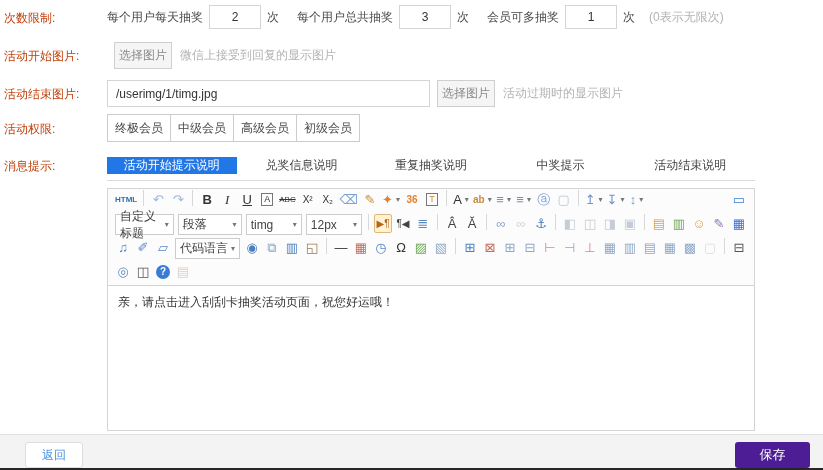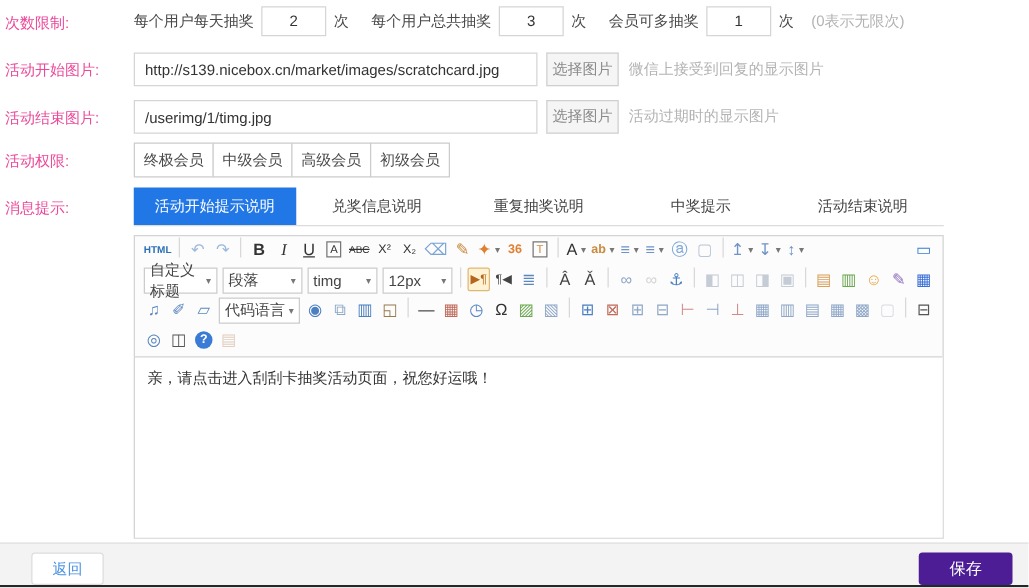--- a/index.html
+++ b/index.html
@@ -1,35 +1,35 @@
 <!DOCTYPE html>
 <html><head>
 <meta charset="utf-8">
 <style>
   * { margin:0; padding:0; box-sizing:border-box; }
   html,body { background:#fff; }
   body { font-family:"Liberation Sans","DejaVu Sans",sans-serif; font-size:12px; color:#555; }
   .page { position:relative; width:823px; height:470px; background:#fff; overflow:hidden; }
 
-  .form-label { position:absolute; left:4px; font-size:12px; color:#ec4899; }
+  .form-label { position:absolute; left:4px; font-size:12px; color:#c2410c; }
 
   .row { position:absolute; left:107px; display:flex; align-items:center; }
   .num-input { width:52px; height:24px; border:1px solid #d5d5d5; text-align:center; font-size:12px; color:#333; margin:0 6px; outline:none; font-family:inherit; }
   .unit { color:#4a4a4a; }
   .gap { width:18px; }
   .hint { color:#b3b3b3; margin-left:14px; font-size:12px; white-space:nowrap; }
 
   .url-input { width:323px; height:27px; border:1px solid #d5d5d5; padding:0 8px; font-size:12px; color:#333; outline:none; font-family:inherit; }
   .pick-btn { margin-left:7px; width:58px; height:27px; background:#f5f5f5; border:1px solid #cfcfcf; color:#8a8a8a; font-size:12px; display:flex; align-items:center; justify-content:center; cursor:pointer; }
 
   .perm-group { display:flex; }
   .perm-btn { width:64px; height:28px; border:1px solid #ccc; margin-left:-1px; display:flex; align-items:center; justify-content:center; color:#4a4a4a; background:#fff; cursor:pointer; }
   .perm-btn:first-child { margin-left:0; }
 
-  .tabs { position:absolute; left:107px; top:150px; width:648px; height:31px; display:flex; border-bottom:1px solid #dcdcdc; }
+  .tabs { position:absolute; left:107px; top:150px; width:648px; height:31px; display:flex; border-bottom:1px solid #dcdcdc;align-items:center; }
   .tab { flex:1; display:flex; align-items:center; justify-content:center; color:#444; cursor:pointer; font-size:12px; }
   .tab.active { background:#2277e6; color:#fff; }
 
   .editor { position:absolute; left:107px; top:188px; width:648px; height:243px; border:1px solid #d4d4d4; display:flex; flex-direction:column; background:#fcfcfc; }
   .tb-row { display:flex; align-items:flex-start; padding:1px 5px; height:24px; }
   .tb-ico { min-width:18px; height:19px; display:inline-flex; align-items:center; justify-content:center; margin:0 1px; border-radius:2px; font-size:13px; line-height:1; cursor:pointer; border:1px solid transparent; }
   .tb-ico.active { background:#fff3d3; border:1px solid #dfb877; }
   .tb-ico .g.txt { font-size:8px; font-weight:bold; }
   .tb-ico .g.b { font-weight:bold; }
   .tb-ico .g.i { font-style:italic; font-family:"Liberation Serif","DejaVu Serif",serif; }
@@ -65,21 +65,20 @@
     <span class="unit">次</span>
     <span class="gap"></span>
     <span class="unit">会员可多抽奖</span>
     <input class="num-input" type="text" value="1" style="">
     <span class="unit">次</span>
     <span class="hint">(0表示无限次)</span>
   </div>
 
   <div class="form-label" style="top:48px;">活动开始图片:</div>
   <div class="row" style="top:42px; height:27px;">
-    <input class="url-input" type="text" value="http://s139.nicebox.cn/market/images/scratchcard.jpg" style="">
     <div class="pick-btn">选择图片</div>
     <span class="hint" style="margin-left:8px;">微信上接受到回复的显示图片</span>
   </div>
 
   <div class="form-label" style="top:86px;">活动结束图片:</div>
   <div class="row" style="top:80px; height:27px;">
     <input class="url-input" type="text" value="/userimg/1/timg.jpg" style="">
     <div class="pick-btn">选择图片</div>
     <span class="hint" style="margin-left:8px;">活动过期时的显示图片</span>
   </div>

